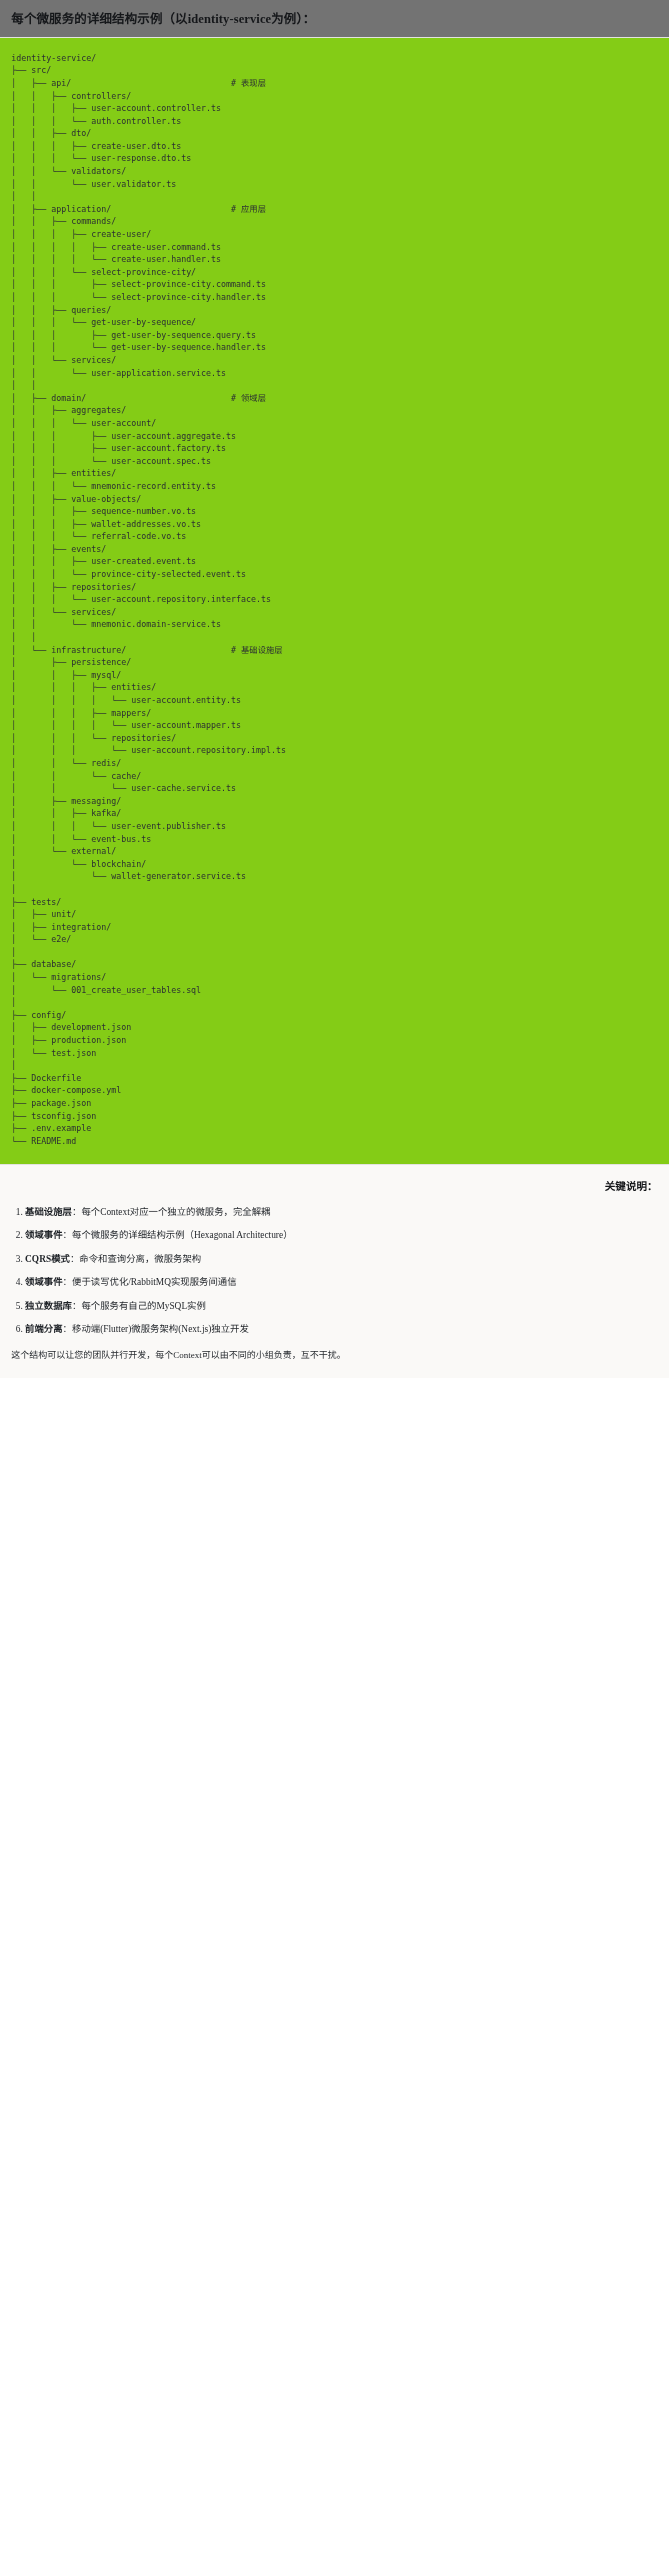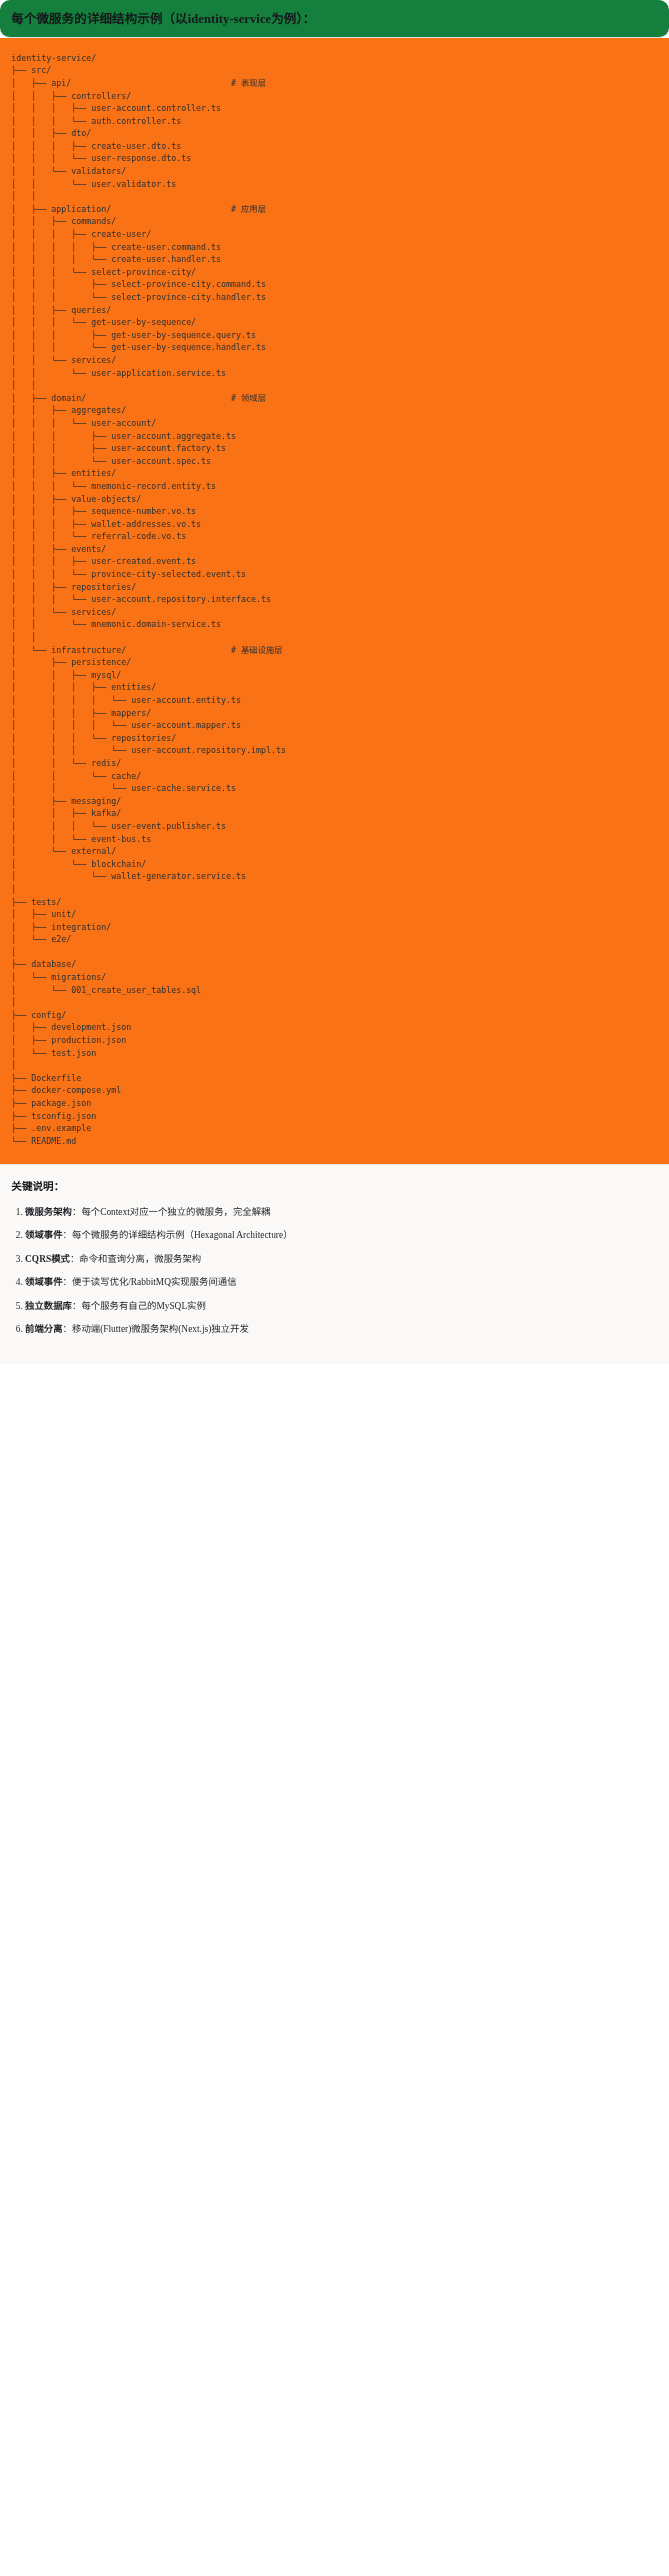--- a/index.html
+++ b/index.html
@@ -12,36 +12,35 @@
     width: 669px;
     font-family: "Liberation Sans", sans-serif;
     color: #1f2328;
     -webkit-font-smoothing: antialiased;
   }
 
   
   .doc-heading {
     padding: 10px 11.3px 8.8px 11.3px;
     border-bottom: 0.6px solid #e3e3e0;
-    background: #15803d;
-    border-radius: 10px;
+    background: #737373;
   }
   .doc-heading h2 {
     margin: 0;
     font-size: 12.5px;
     line-height: 1.45;
     font-weight: 700;
     letter-spacing: 0.1px;
     color: #15171a;
     font-family: "Liberation Serif", "DejaVu Serif", serif;
   }
 
   
   .code-block {
-    background: #f97316;
+    background: #84cc16;
     padding: 13.8px 11.3px 16.3px 11.3px;
     border-bottom: 0.6px solid #e3e3e0;
   }
   pre.tree {
     margin: 0;
     font-family: "DejaVu Sans Mono", "Liberation Mono", monospace;
     font-size: 8.3px;
     line-height: 12.6px;
     color: #2b2f33;
     white-space: pre;
@@ -53,20 +52,21 @@
   .notes {
     background: #faf9f7;
     padding: 13.8px 11.3px 16.3px 11.3px;
   }
   .notes h3 {
     margin: 0 0 11.3px 0;
     font-size: 10.6px;
     font-weight: 700;
     color: #15171a;
     font-family: "Liberation Serif", "DejaVu Serif", serif;
+    text-align: right;
   }
   ol.note-list {
     margin: 0 0 11.3px 0;
     padding-left: 13.8px;
     list-style-position: outside;
   }
   ol.note-list li {
     font-family: "Liberation Serif", "DejaVu Serif", serif;
     font-size: 9.4px;
     line-height: 1.5;
@@ -179,33 +179,34 @@
 ├── tsconfig.json
 ├── .env.example
 └── README.md</pre>
 </section>
 
 <section class="notes">
   <h3>关键说明：</h3>
 
   <ol class="note-list">
     <li>
-      <span class="k">微服务架构</span><span>：</span><span>每个Context对应一个独立的微服务，完全解耦</span>
+      <span class="k">基础设施层</span><span>：</span><span>每个Context对应一个独立的微服务，完全解耦</span>
     </li>
     <li>
       <span class="k">领域事件</span><span>：</span><span>每个微服务的详细结构示例（Hexagonal Architecture）</span>
     </li>
     <li>
       <span class="k">CQRS模式</span><span>：</span><span>命令和查询分离，微服务架构</span>
     </li>
     <li>
       <span class="k">领域事件</span><span>：</span><span>便于读写优化/RabbitMQ实现服务间通信</span>
     </li>
     <li>
       <span class="k">独立数据库</span><span>：</span><span>每个服务有自己的MySQL实例</span>
     </li>
     <li>
       <span class="k">前端分离</span><span>：</span><span>移动端(Flutter)微服务架构(Next.js)独立开发</span>
     </li>
   </ol>
 
+  <p class="closing">这个结构可以让您的团队并行开发，每个Context可以由不同的小组负责，互不干扰。</p>
 </section>
 
 
 </body></html>

